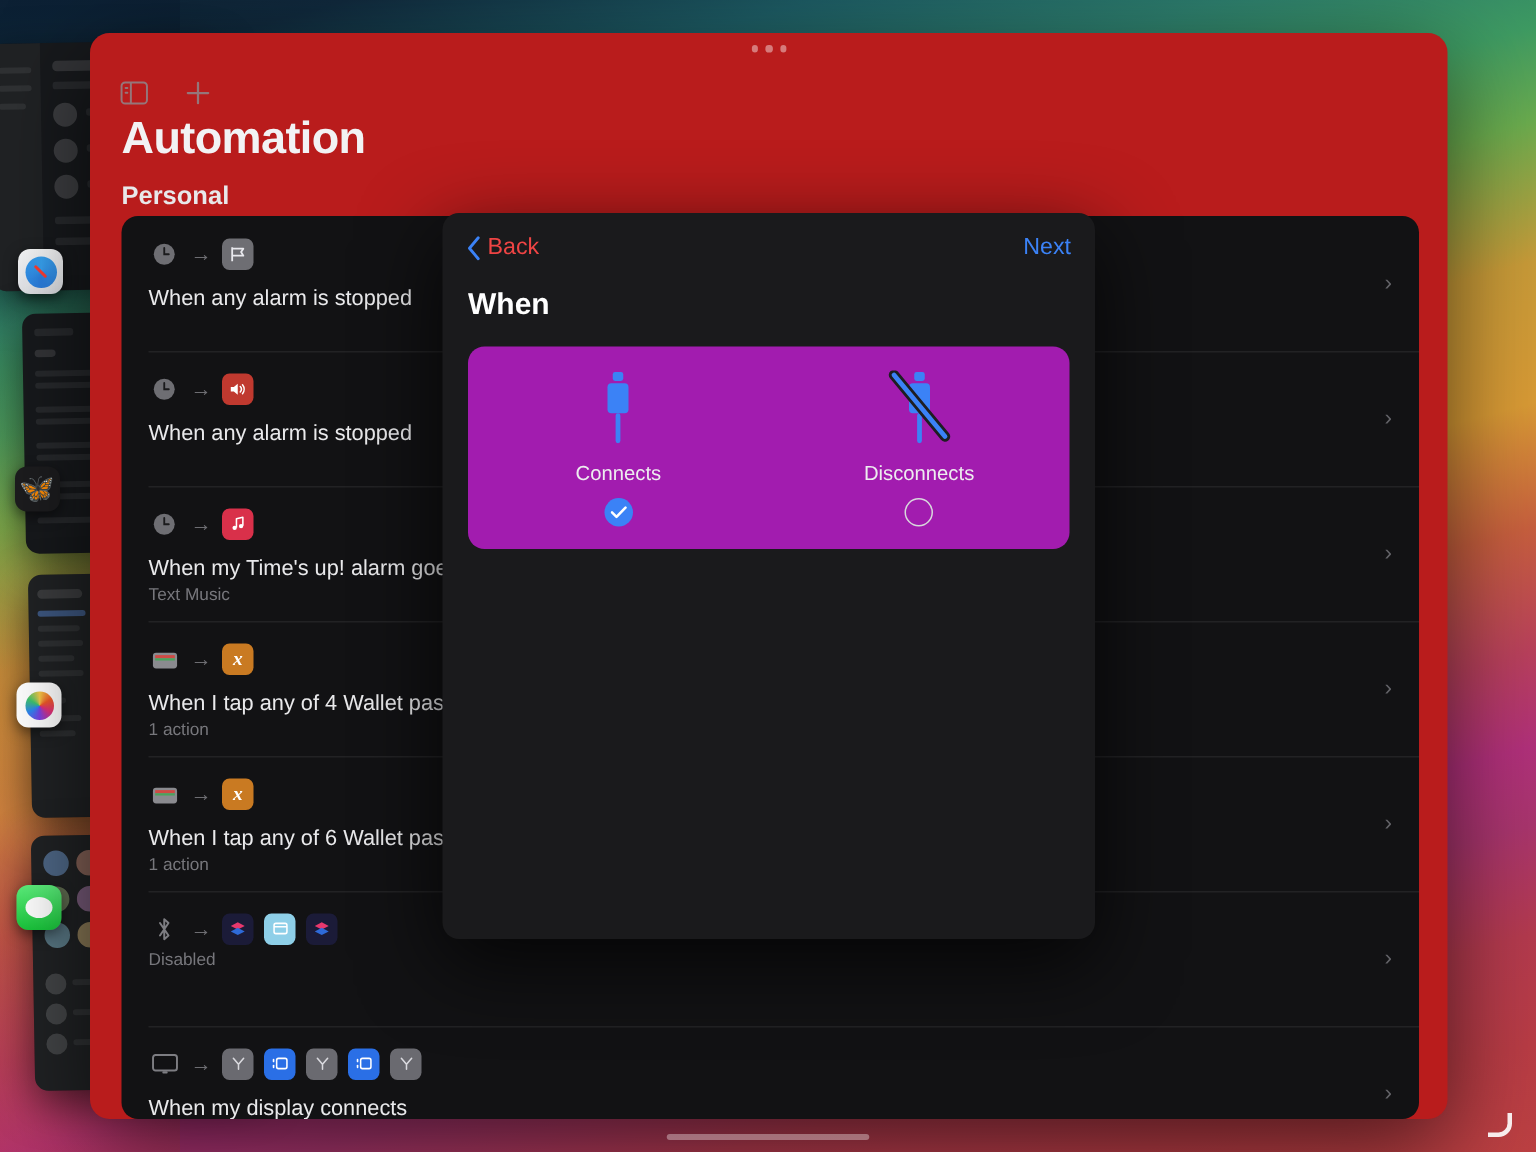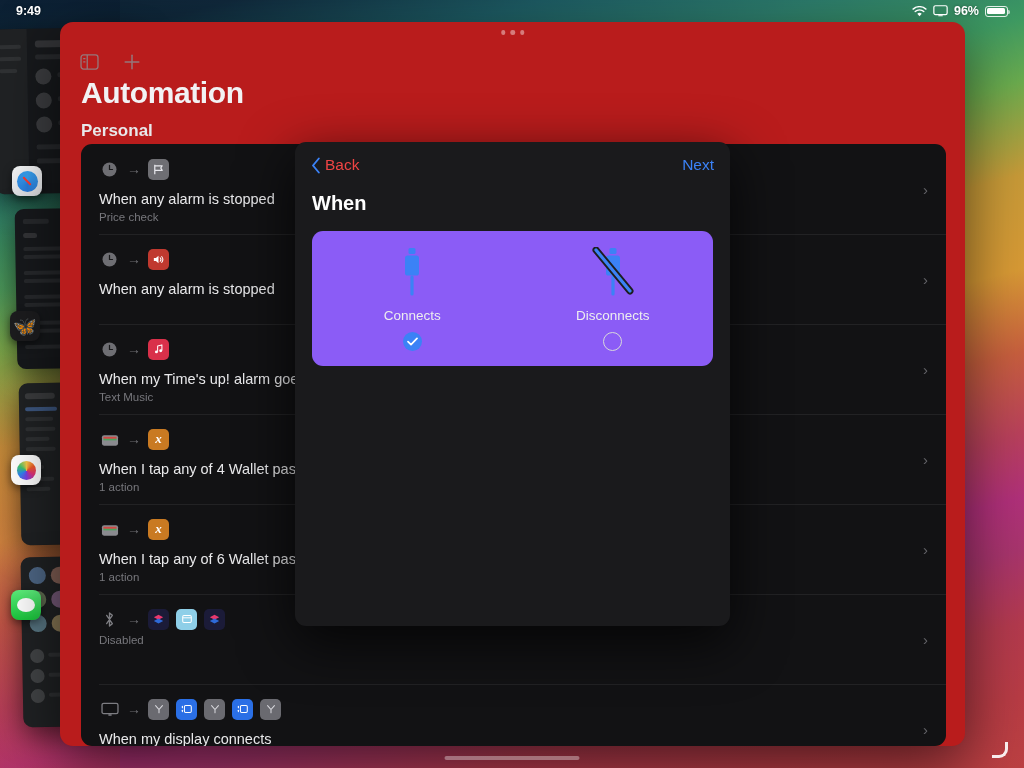--- a/index.html
+++ b/index.html
@@ -134,21 +134,21 @@
   .sheet-nav {
     height:46px; display:flex; align-items:center; justify-content:space-between;
     padding:0 16px;
   }
   .nav-back { display:flex; align-items:center; gap:4px; color:#ef4444; font-size:15.5px; cursor:pointer; }
   .nav-next { color:#3b82f6; font-size:15.5px; cursor:pointer; }
   .sheet-h1 { padding:0 17px; font-size:20px; font-weight:bold; color:#fff; margin-top:4px; }
 
   .choice-card {
     margin:16px 17px 12px 17px; height:135px;
-    background:#8b5cf6; border-radius:11px;
+    background:#a21caf; border-radius:11px;
     display:flex; align-items:stretch;
   }
   .choice { flex:1; display:flex; flex-direction:column; align-items:center; justify-content:center; gap:0; cursor:pointer; }
   .choice-glyph { height:58px; display:flex; align-items:center; justify-content:center; }
   .choice-label { font-size:13.5px; color:#ededef; margin-top:4px; }
   .radio-on {
     width:19px; height:19px; border-radius:50%; background:#3b82f6;
     display:flex; align-items:center; justify-content:center; margin-top:9px;
   }
   .radio-off {
@@ -264,42 +264,20 @@
     <div class="strip" style="left:26px; top:136px; width:30px; height:4px;"></div>
     <div class="blk" style="left:68px; top:10px; width:54px; height:50px; background:rgba(200,160,150,.35);"></div>
     <div class="strip" style="left:68px; top:70px; width:70px; height:4px;"></div>
     <div class="strip" style="left:68px; top:80px; width:58px; height:4px;"></div>
     <div class="strip" style="left:68px; top:98px; width:66px; height:4px;"></div>
   </div>
   <div class="bg-icon" style="left:11px; top:590px; background:linear-gradient(180deg,#5df07c,#19c53b);">
     <span style="display:block;width:18px;height:14px;border-radius:9px/7px;background:#fff;"></span>
   </div>
 
-  <div class="statusbar">
-    <div>9:49</div>
-    <div class="sb-right">
-      <span style="display:flex;">
-        <svg width="15" height="11" viewBox="0 0 16 12">
-          <path d="M8 11.2 5.6 8.5a3.6 3.6 0 0 1 4.8 0L8 11.2z" fill="#fff"></path>
-          <path d="M3.3 6.1a6.9 6.9 0 0 1 9.4 0" stroke="#fff" stroke-width="1.5" fill="none" stroke-linecap="round"></path>
-          <path d="M1 3.4a10.4 10.4 0 0 1 14 0" stroke="#fff" stroke-width="1.5" fill="none" stroke-linecap="round"></path>
-        </svg>
-      </span>
-      <span style="display:flex;">
-        <svg width="15" height="12" viewBox="0 0 16 13">
-          <rect x="0.8" y="0.8" width="14.4" height="9.6" rx="1.8" stroke="#fff" stroke-width="1.3" fill="none"></rect>
-          <rect x="5.5" y="11" width="5" height="1.3" rx="0.6" fill="#fff"></rect>
-        </svg>
-      </span>
-      <span>96%</span>
-      <span class="batt">
-          <i></i>
-        </span>
-    </div>
-  </div>
 
   <div class="appwin">
 
     <div class="win-handle">
       <span></span>
         <span></span>
         <span></span>
     </div>
 
     <div class="win-toolbar">
@@ -333,21 +311,20 @@
             </svg>
           </span>
           <span class="arrw">→</span>
           <span class="aicon" style="background:#6e6e73;">
             <svg width="13" height="13" viewBox="0 0 14 14">
               <path d="M3 2v10M3 3h8l-1.6 2.4L11 8H3" stroke="#e9e9ee" stroke-width="1.3" fill="none" stroke-linejoin="round"></path>
             </svg>
           </span>
         </div>
         <div class="arow-title">When any alarm is stopped</div>
-        <div class="arow-sub">Price check</div>
         <span class="arow-chev">›</span>
       </div>
 
       <div class="arow">
         <div class="arow-icons">
           <span class="aicon flat">
             <svg width="17" height="17" viewBox="0 0 18 18">
               <circle cx="9" cy="9" r="7.4" fill="#6e6e73"></circle>
               <path d="M9 4.6V9h3.2" stroke="#1a1a1c" stroke-width="1.3" fill="none" stroke-linecap="round"></path>
             </svg>

